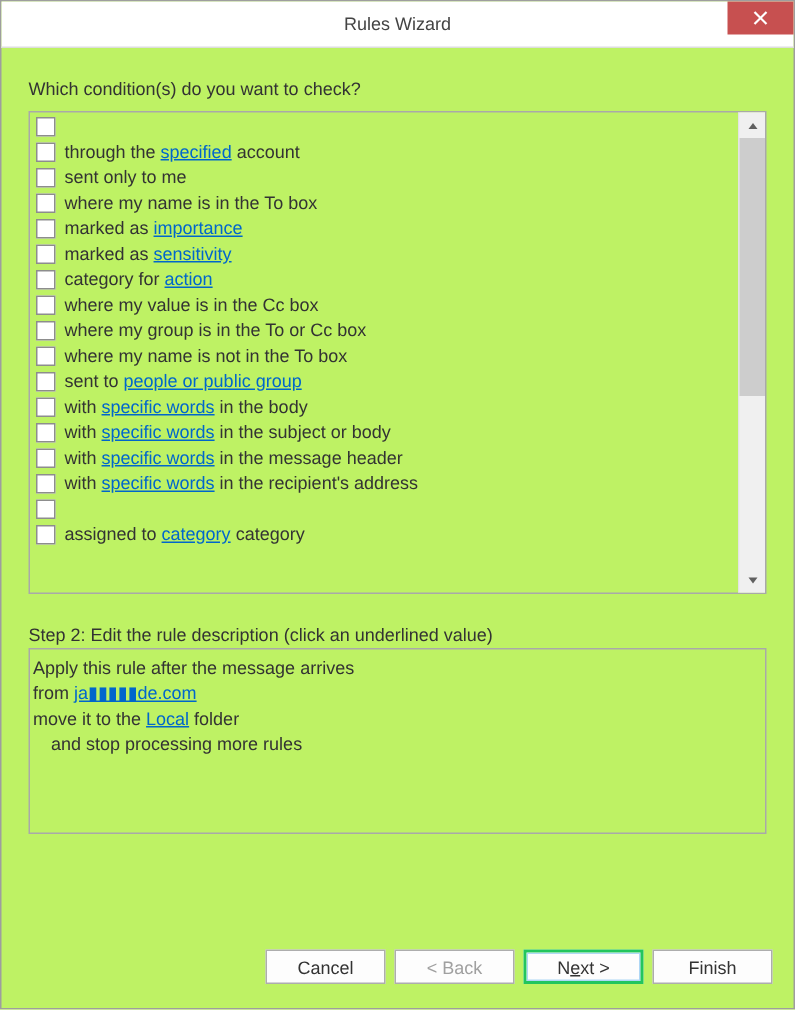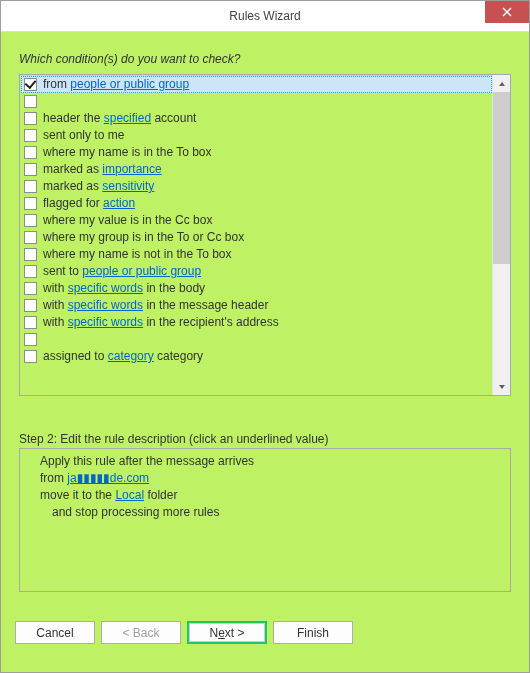--- a/index.html
+++ b/index.html
@@ -49,21 +49,20 @@
   .content {
     flex: 1;
     padding: 14px 18px 4px 18px;
     display: flex;
     flex-direction: column;
   }
   .prompt {
     margin: 6px 0 8px 0;
     font-size: 12px;
     color: #333;
-    font-style: italic;
   }
   .step-label {
     margin: 2px 0 2px 0;
     font-size: 12px;
     color: #333;
   }
   .conditions-wrap {
     position: relative;
     border: 1px solid #a9a9a9;
     height: 322px;
@@ -137,36 +136,37 @@
   }
   .sb-thumb {
     position: absolute;
     left: 0;
     right: 0;
     top: 0;
     height: 60%;
     background: #cdcdcd;
   }
   .step2 {
-    margin-top: 34px;
+    margin-top: 18px;
   }
   .desc-box {
     border: 1px solid #a9a9a9;
-    height: 144px;
+    height: 124px;
     box-sizing: border-box;
-    padding: 4px 20px;
+    padding: 4px 2px;
     font-size: 12px;
     line-height: 17px;
     color: #333;
   }
   .desc-box .indent { padding-left: 12px; display: inline-block; }
   .button-row {
     display: flex;
+    justify-content: flex-end;
     gap: 6px;
-    padding: 18px 14px 28px 14px;
+    padding: 18px 14px 16px 14px;
   }
   .btn {
     width: 80px;
     height: 23px;
     border: 1px solid #adadad;
     background: #fdfdfd;
     font-size: 12px;
     font-family: inherit;
     color: #333;
     cursor: pointer;
@@ -197,70 +197,70 @@
     </div>
   </div>
 
   <div class="content">
 
     <div class="prompt">Which condition(s) do you want to check?</div>
 
 
     <div class="conditions-wrap">
       <div class="conditions-list" id="conditions-list">
-          <div class="cond-row selected">
-            <span class="chk checked"></span>
-            <span><span>from </span><span class="link">people or public group</span></span>
-          </div>
-          <div class="cond-row">
-            <span class="chk"></span>
-          </div>
-          <div class="cond-row">
-            <span class="chk"></span>
-            <span><span>header the </span><span class="link">specified</span><span> account</span></span>
+          <div class="cond-row">
+            <span class="chk"></span>
+          </div>
+          <div class="cond-row">
+            <span class="chk"></span>
+            <span><span>through the </span><span class="link">specified</span><span> account</span></span>
           </div>
           <div class="cond-row">
             <span class="chk"></span>
             <span><span>sent only to me</span></span>
           </div>
           <div class="cond-row">
             <span class="chk"></span>
             <span><span>where my name is in the To box</span></span>
           </div>
           <div class="cond-row">
             <span class="chk"></span>
             <span><span>marked as </span><span class="link">importance</span></span>
           </div>
           <div class="cond-row">
             <span class="chk"></span>
             <span><span>marked as </span><span class="link">sensitivity</span></span>
           </div>
           <div class="cond-row">
             <span class="chk"></span>
-            <span><span>flagged for </span><span class="link">action</span></span>
+            <span><span>category for </span><span class="link">action</span></span>
           </div>
           <div class="cond-row">
             <span class="chk"></span>
             <span><span>where my value is in the Cc box</span></span>
           </div>
           <div class="cond-row">
             <span class="chk"></span>
             <span><span>where my group is in the To or Cc box</span></span>
           </div>
           <div class="cond-row">
             <span class="chk"></span>
             <span><span>where my name is not in the To box</span></span>
           </div>
           <div class="cond-row">
             <span class="chk"></span>
             <span><span>sent to </span><span class="link">people or public group</span></span>
           </div>
           <div class="cond-row">
             <span class="chk"></span>
             <span><span>with </span><span class="link">specific words</span><span> in the body</span></span>
+          </div>
+          <div class="cond-row">
+            <span class="chk"></span>
+            <span><span>with </span><span class="link">specific words</span><span> in the subject or body</span></span>
           </div>
           <div class="cond-row">
             <span class="chk"></span>
             <span><span>with </span><span class="link">specific words</span><span> in the message header</span></span>
           </div>
           <div class="cond-row">
             <span class="chk"></span>
             <span><span>with </span><span class="link">specific words</span><span> in the recipient's address</span></span>
           </div>
           <div class="cond-row">

